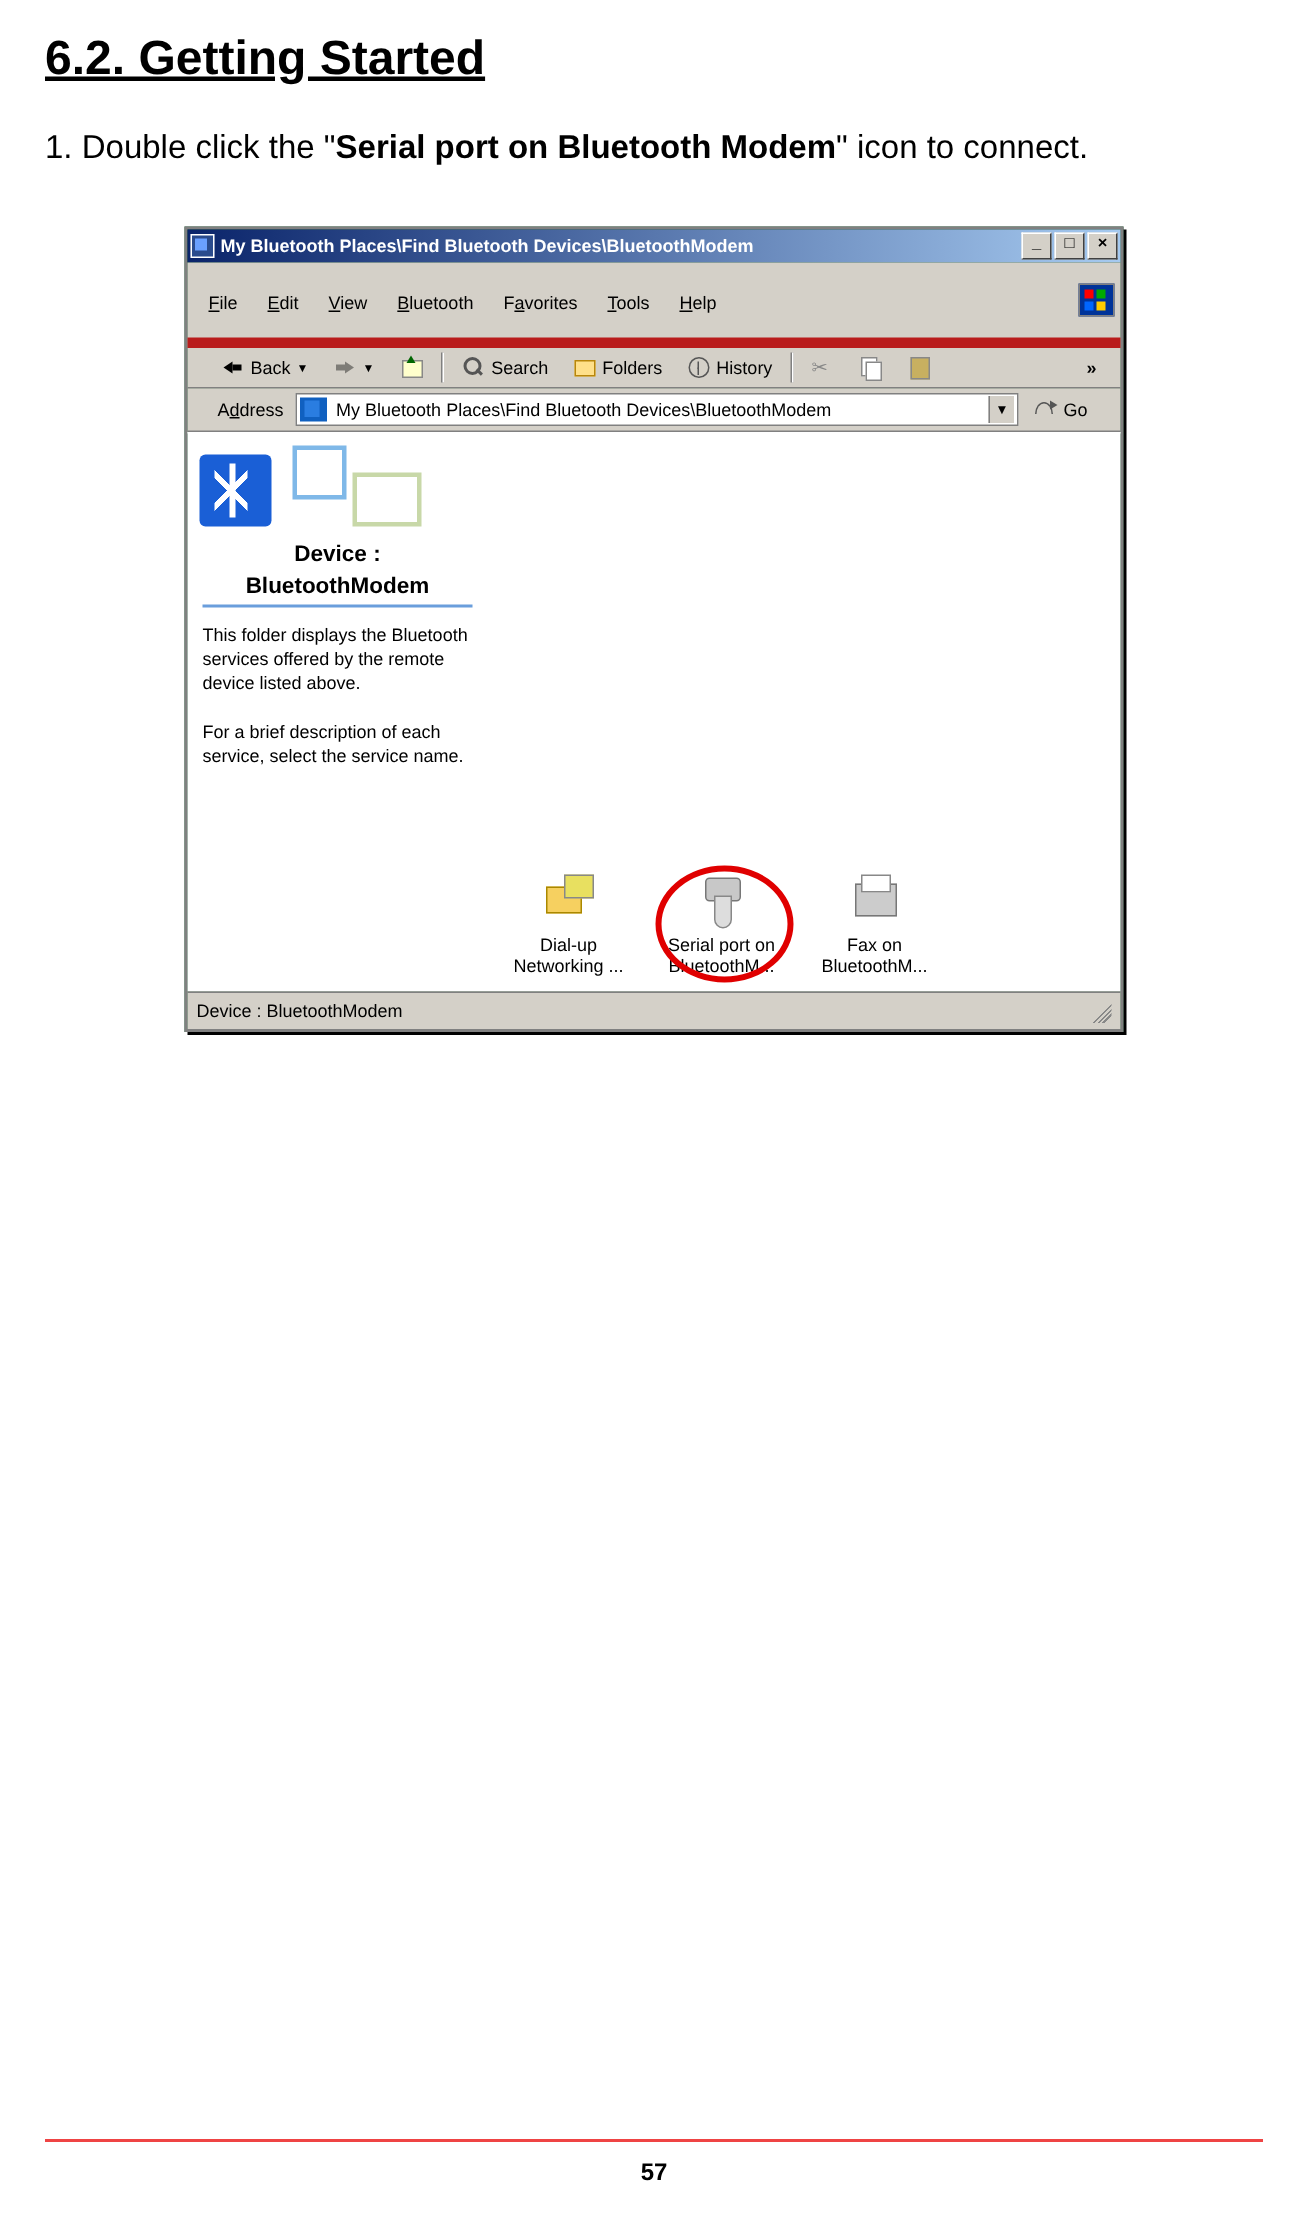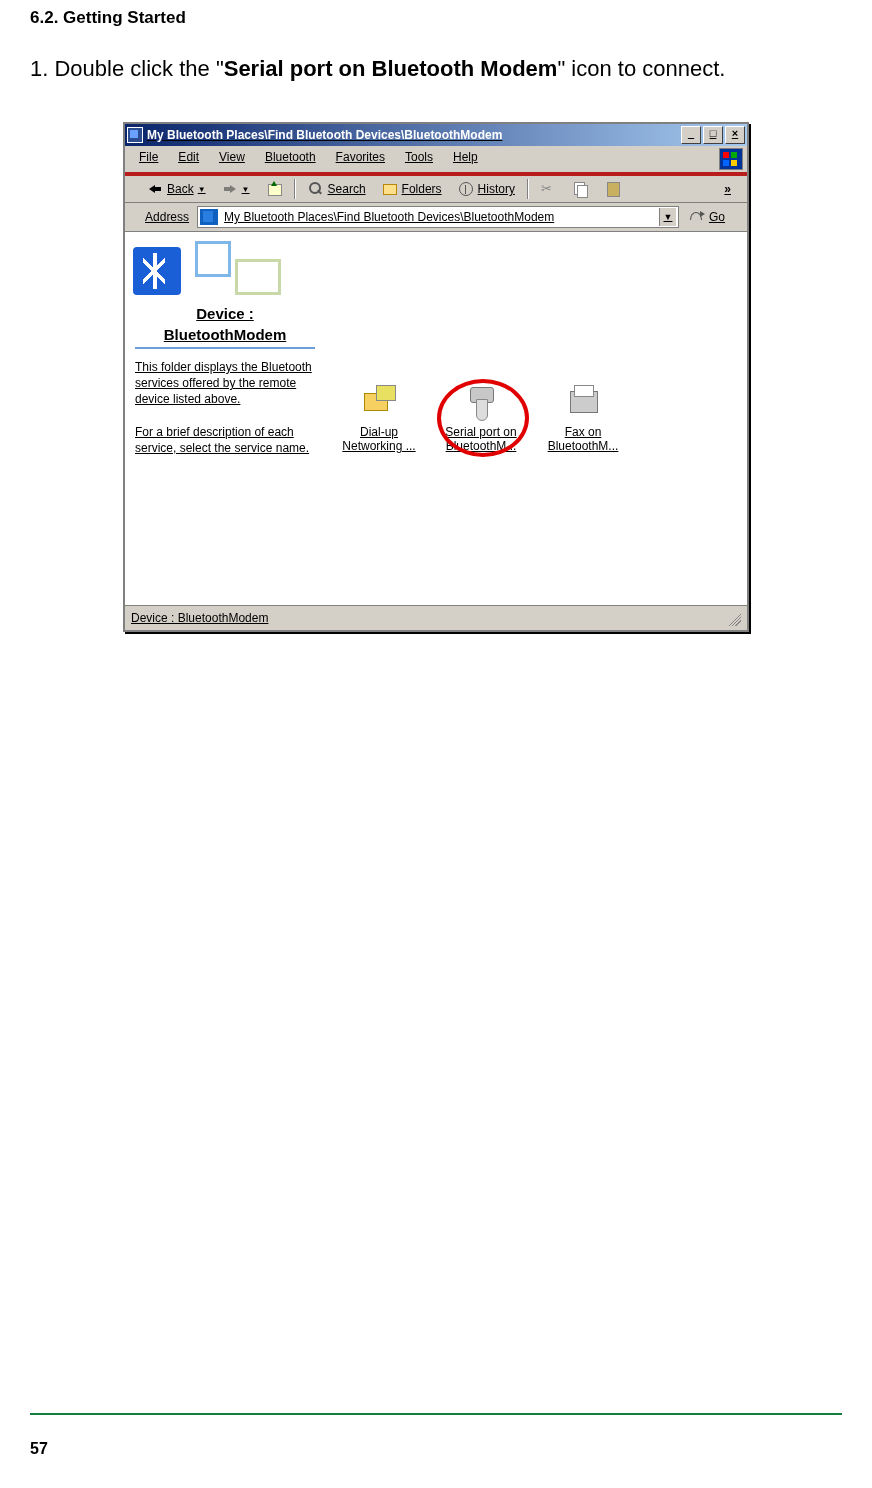--- a/index.html
+++ b/index.html
@@ -10,41 +10,41 @@
     font-family: Arial, Helvetica, sans-serif;
     background: #fff;
     color: #000;
     position: relative;
     box-sizing: border-box;
   }
   .page {
     padding: 8px 30px 0 30px;
   }
   .section-heading {
-    font-size: 17px;
+    font-size: 32px;
     font-weight: bold;
-    margin: 0 0 28px 0;
+    text-decoration: underline;
+    margin: 12px 0 28px 0;
   }
   .instruction {
     font-size: 22px;
     margin: 0 0 24px 0;
   }
   .instruction .bold {
     font-weight: bold;
   }
   
   .win {
     width: 622px;
     margin: 40px auto 0 auto;
     border: 2px solid #808080;
     background: #14532d;
     font-family: Tahoma, sans-serif;
     font-size: 12px;
     box-shadow: 2px 2px 0 #000;
-    text-decoration: underline;
   }
   .titlebar {
     display: flex;
     align-items: center;
     height: 22px;
     background: linear-gradient(to right, #0a246a, #a6caf0);
     color: #fff;
     padding: 0 2px;
   }
   .titlebar .tb-icon {
@@ -77,23 +77,23 @@
     border-right-color: #404040;
     border-bottom-color: #404040;
     font-size: 11px;
     line-height: 12px;
     text-align: center;
     color:#000;
     font-weight:bold;
   }
   .menubar {
     display: flex;
-    align-items: flex-start;
-    border-bottom: 4px solid #b91c1c;
-    padding: 2px 4px;
+    align-items: flex-end;
+    border-bottom: 7px solid #b91c1c;
+    padding: 14px 4px;
     background:#d4d0c8;
   }
   .menu-item {
     padding: 2px 10px;
     cursor: default;
   }
   .menu-item u { text-decoration: underline; }
   .menubar .win-logo {
     margin-left: auto;
     width: 22px; height: 20px;
@@ -196,21 +196,21 @@
   }
   .deco-sq{position:absolute;border:3px solid #7fb8e8;}
   .sq1{left:60px;top:0;width:30px;height:30px;}
   .sq2{left:100px;top:18px;width:40px;height:30px;border-color:#c8d8a8;}
   .sidebar .device-hdr{
     font-weight:bold; font-size:15px; margin-top:4px; margin-bottom:2px;text-align:center;
   }
   .sidebar hr{border:none;border-top:2px solid #6a9edc;margin:4px 0 10px 0;}
   .sidebar p{margin:0 0 16px 0; line-height:1.35;}
   .items {
-    flex:1; padding:10px 4px; display:flex; align-items:center; gap:2px;
+    flex:1; padding:10px 4px; display:flex; align-items:flex-end; gap:2px;
   }
   .fitem{
     width:100px; text-align:center; font-size:12px;
     position:relative;
   }
   .fitem .fic{width:38px;height:36px;margin:0 auto 4px;position:relative;}
   .fic-dialup::before{content:"";position:absolute;left:4px;top:8px;width:22px;height:16px;background:#f6d060;border:1px solid #aa8800;}
   .fic-dialup::after{content:"";position:absolute;left:16px;top:0px;width:18px;height:14px;background:#e8e060;border:1px solid #888;}
   .fic-serial::before{content:"";position:absolute;left:8px;top:2px;width:22px;height:14px;background:#c8c8c8;border:1px solid #777;border-radius:3px;}
   .fic-serial::after{content:"";position:absolute;left:14px;top:14px;width:10px;height:20px;background:#ddd;border:1px solid #888;border-radius:0 0 6px 6px;}
@@ -230,21 +230,21 @@
   }
   .statusbar .grip{
     margin-left:auto;width:16px;height:16px;
     background:
       linear-gradient(135deg,transparent 60%,#888 60%,#888 65%,transparent 65%),
       linear-gradient(135deg,transparent 70%,#888 70%,#888 75%,transparent 75%),
       linear-gradient(135deg,transparent 80%,#888 80%,#888 85%,transparent 85%);
   }
   .footer-area{
     position:absolute; bottom:30px; left:30px; right:30px;
-    border-top:2px solid #15803d; text-align:left; padding-top:25px;
+    border-top:2px solid #ef4444; text-align:center; padding-top:12px;
     font-size:16px; font-weight:bold;
   }
 </style>
 </head>
 <body>
 
 <div class="page">
   <div class="section-heading">6.2. Getting Started</div>
 
   <div class="instruction">

